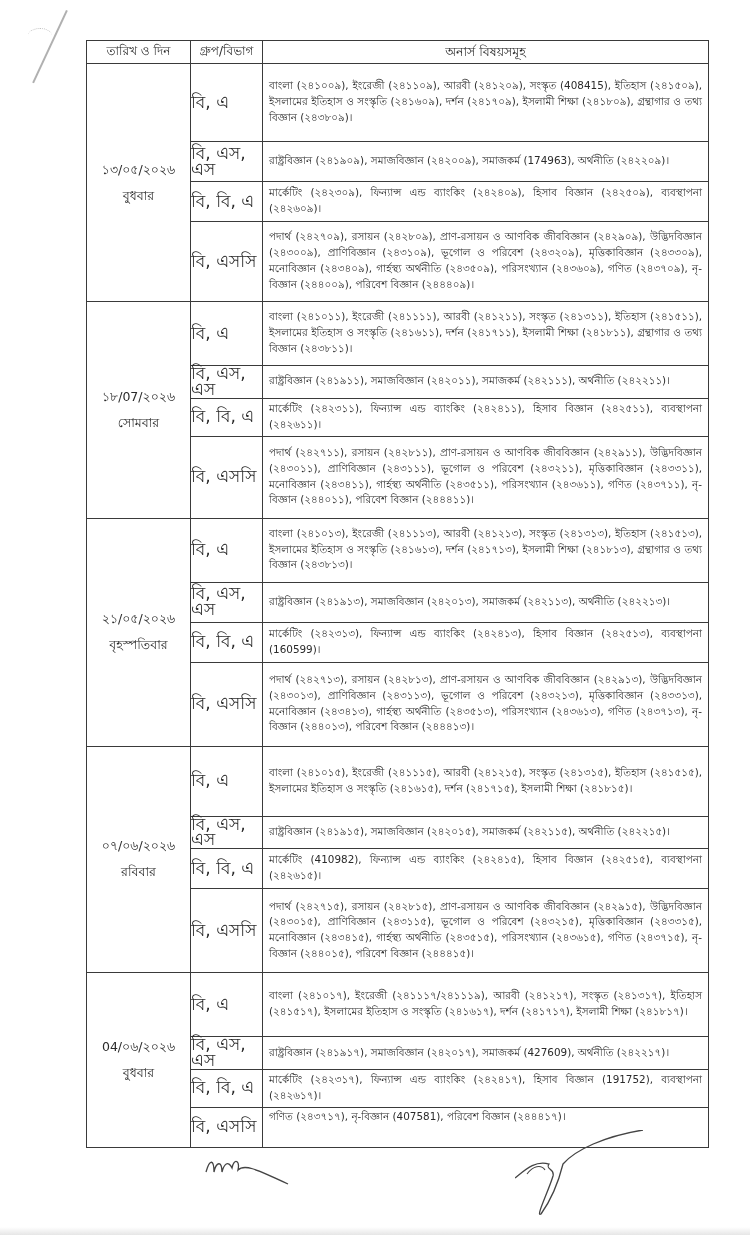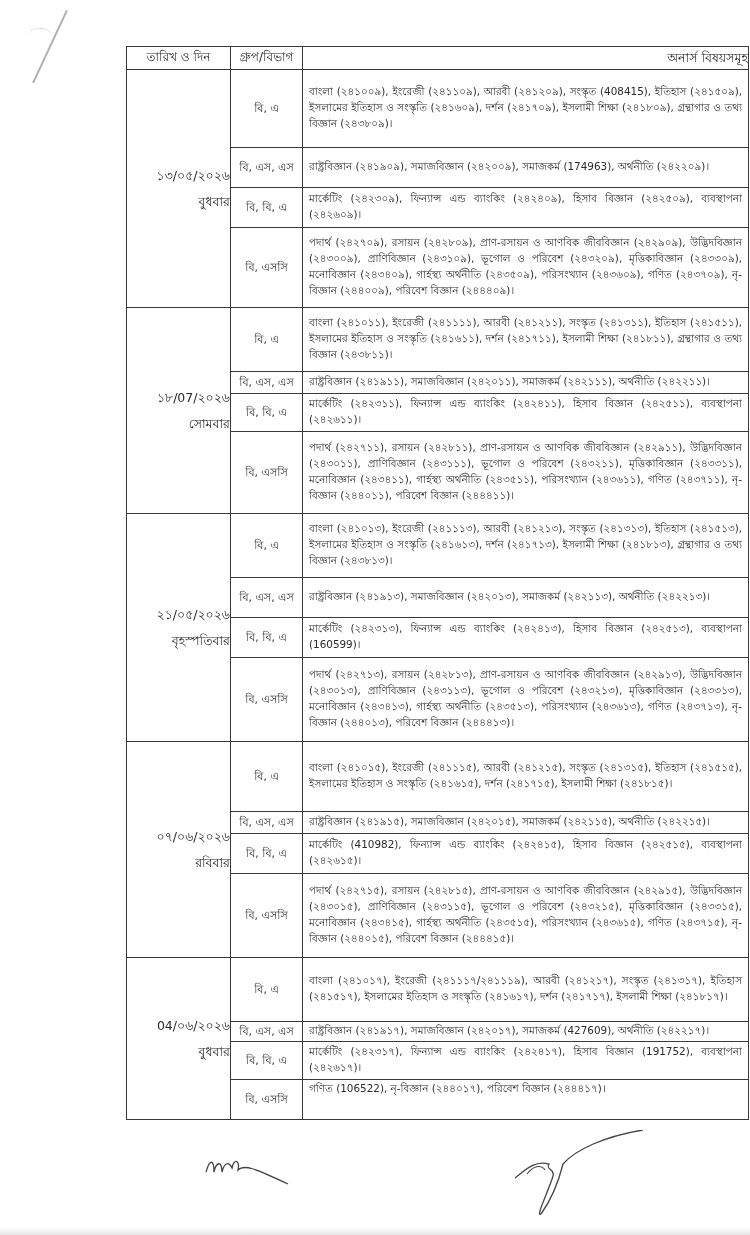--- a/index.html
+++ b/index.html
@@ -10,32 +10,32 @@
     .page-shadow {
       position:absolute; left:0; right:0; bottom:0; height:8px;
       background:linear-gradient(#fff,#e6e6e6);
     }
     .corner-mark {
       position:absolute; left:66px; top:10px; width:2px; height:80px; background:#b0b0b0;
       transform:rotate(25deg); transform-origin:top left;
     }
     .corner-dots { position:absolute; left:28px; top:28px; width:24px; height:14px; border-top:1px dotted #bbb; border-radius:50%; }
     table.schedule {
-      position:absolute; left:86px; top:46px; width:622px;
+      position:absolute; left:86px; top:40px; width:622px;
       border-collapse:collapse; table-layout:fixed;
-      font-size:10.4px; line-height:15.8px;margin-left:40px;
+      font-size:10.4px; line-height:15.8px;
     }
     table.schedule td, table.schedule th {
       border:1px solid #3a3a3a; padding:0; vertical-align:middle;
     }
     th { font-weight:normal; font-size:12px; height:22px; }
-    th.h-subjects { vertical-align:bottom; padding-bottom:2px; font-size:12.5px;text-align:right; }
+    th.h-subjects { vertical-align:bottom; padding-bottom:2px; font-size:12.5px; }
     col.c1 { width:104px; } col.c2 { width:72px; } col.c3 { width:446px; }
-    td.date-cell { text-align:right; font-size:12.5px; line-height:26px; }
-    td.group-cell { text-align:center; font-size:11px; }
+    td.date-cell { text-align:center; font-size:12.5px; line-height:26px; }
+    td.group-cell { font-size:17px; }
     td.subjects { padding:1px 6px 2px 6px !important; text-align:justify; }
     .date-day { display:block; }
     .sig-left {
       position:absolute; left:204px; top:1150px; width:86px; height:40px;
     }
     .sig-right {
       position:absolute; left:515px; top:1130px; width:130px; height:90px;
     }
   </style>
 </head>
@@ -154,21 +154,21 @@
     <tr style="height:20px">
       <td class="group-cell">বি, এস, এস</td>
       <td class="subjects">রাষ্ট্রবিজ্ঞান (২৪১৯১৭), সমাজবিজ্ঞান (২৪২০১৭), সমাজকর্ম (427609), অর্থনীতি (২৪২২১৭)।</td>
     </tr>
     <tr style="height:38px">
       <td class="group-cell">বি, বি, এ</td>
       <td class="subjects">মার্কেটিং (২৪২৩১৭), ফিন্যান্স এন্ড ব্যাংকিং (২৪২৪১৭), হিসাব বিজ্ঞান (191752), ব্যবস্থাপনা (২৪২৬১৭)।</td>
     </tr>
     <tr style="height:40px">
       <td class="group-cell">বি, এসসি</td>
-      <td class="subjects" style="vertical-align:top">গণিত (106522), নৃ-বিজ্ঞান (২৪৪০১৭), পরিবেশ বিজ্ঞান (২৪৪৪১৭)।</td>
+      <td class="subjects" style="vertical-align:top">গণিত (২৪৩৭১৭), নৃ-বিজ্ঞান (407581), পরিবেশ বিজ্ঞান (২৪৪৪১৭)।</td>
     </tr>
   </tbody>
 </table>
 
 <svg class="sig-left" viewBox="0 0 86 40">
   <path d="M2 22 C6 8,10 10,10 22 C12 12,18 10,18 22 C20 14,24 10,28 18 C30 8,36 10,34 20 C40 14,50 18,84 34" fill="none" stroke="#444" stroke-width="1.3"></path>
 </svg>
 <svg class="sig-right" viewBox="0 0 130 90">
   <path d="M0 48 C10 40,20 30,34 34 C30 40,40 38,38 46 C34 60,20 88,26 84 C36 70,44 50,48 34 C60 20,90 6,128 0" fill="none" stroke="#444" stroke-width="1.3"></path>
   <path d="M12 44 C18 36,26 34,30 40" fill="none" stroke="#444" stroke-width="1.1"></path>

